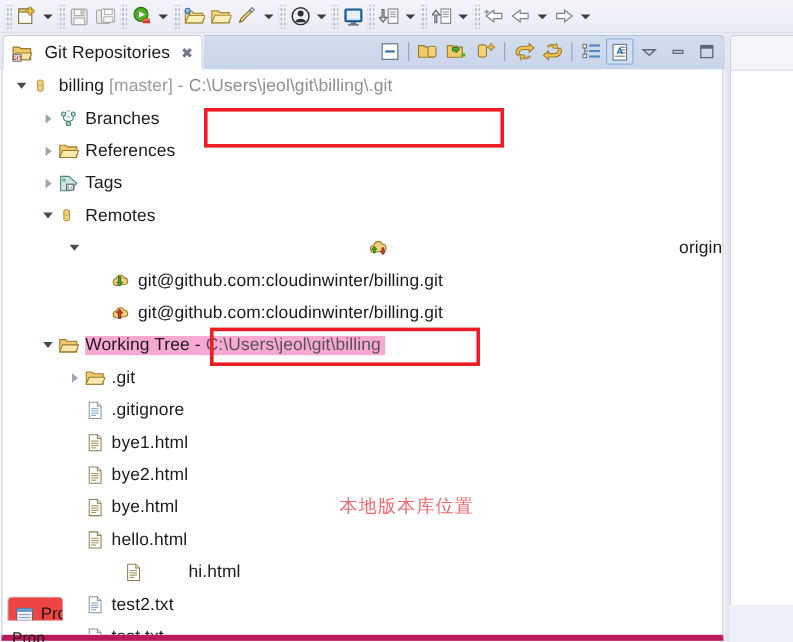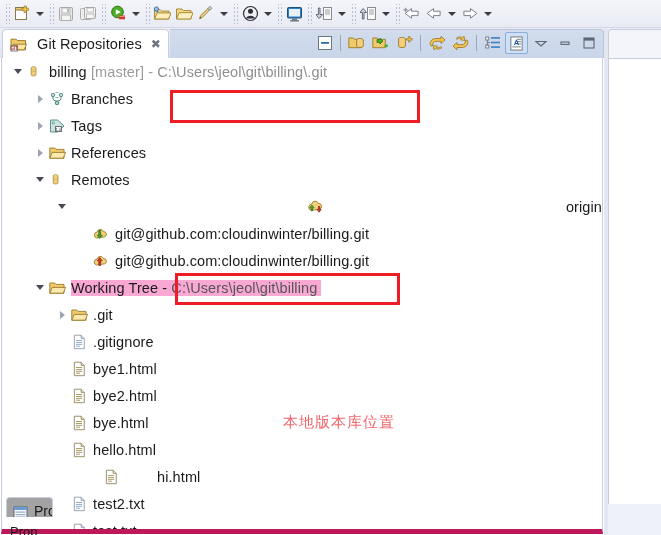--- a/index.html
+++ b/index.html
@@ -218,21 +218,21 @@
     position: absolute;
     left: 0; top: 31px;
     width: 53px; height: 445px;
     background: #ffffff;
     border-left: 1px solid #c8cddb;
   }
   .prop-tab {
     position: absolute;
     left: 6px; top: 497px;
     width: 47px; height: 20px;
-    background: #a3a3a3;
+    background: #ef4444;
     border: 1px solid #c8cddb;
     border-bottom: none;
     border-radius: 4px 4px 0 0;
     display: flex;
     align-items: flex-start;
     padding: 5px 4px 0 4px;
     gap: 3px;
     overflow: hidden;
   }
   .prop-tab .pt-label {
@@ -554,39 +554,39 @@
               </svg>
             </span>
             <span class="tlabel">Branches</span>
           </div>
           <div class="row" style="padding-left: 30px;">
             <span class="twisty closed">
               <i></i>
             </span>
             <span class="ticon">
               <svg width="17" height="16" viewBox="0 0 17 16">
+                <path d="M0.8 3 h5 l1.2 1.4 h8 v8.8 h-14.2z" fill="#f0c96a" stroke="#9a7c2e" stroke-width="0.9"></path>
+                <path d="M0.8 13.2 l2.4 -5.8 h13.4 l-2.4 5.8z" fill="#fbe8ae" stroke="#9a7c2e" stroke-width="0.9"></path>
+              </svg>
+            </span>
+            <span class="tlabel">References</span>
+          </div>
+          <div class="row" style="padding-left: 30px;">
+            <span class="twisty closed">
+              <i></i>
+            </span>
+            <span class="ticon">
+              <svg width="17" height="16" viewBox="0 0 17 16">
                 <path d="M1.5 2 h7 l6.5 6 -6.5 6 h-7z" fill="#cfe4df" stroke="#4a8b7d" stroke-width="0.9"></path>
                 <circle cx="4.3" cy="5" r="1.1" fill="#fff" stroke="#4a8b7d" stroke-width="0.8"></circle>
                 <rect x="6.5" y="8.5" width="6" height="5" fill="#f8f8f8" stroke="#5b6270" stroke-width="0.9"></rect>
                 <text x="9.5" y="12.6" font-size="4.2" font-family="'Liberation Sans',sans-serif" fill="#444" text-anchor="middle">1.0</text>
               </svg>
             </span>
             <span class="tlabel">Tags</span>
-          </div>
-          <div class="row" style="padding-left: 30px;">
-            <span class="twisty closed">
-              <i></i>
-            </span>
-            <span class="ticon">
-              <svg width="17" height="16" viewBox="0 0 17 16">
-                <path d="M0.8 3 h5 l1.2 1.4 h8 v8.8 h-14.2z" fill="#f0c96a" stroke="#9a7c2e" stroke-width="0.9"></path>
-                <path d="M0.8 13.2 l2.4 -5.8 h13.4 l-2.4 5.8z" fill="#fbe8ae" stroke="#9a7c2e" stroke-width="0.9"></path>
-              </svg>
-            </span>
-            <span class="tlabel">References</span>
           </div>
           <div class="row" style="padding-left: 30px;">
             <span class="twisty open">
               <i></i>
             </span>
             <span class="ticon">
               <svg width="13" height="17" viewBox="0 0 17 16">
                 <ellipse cx="6" cy="3.2" rx="3.1" ry="1.5" fill="#f7d98f" stroke="#9a7c2e" stroke-width="0.9"></ellipse>
                 <path d="M2.9 3.2 v9.2 a3.1 1.5 0 0 0 6.2 0 v-9.2" fill="#f3ce79" stroke="#9a7c2e" stroke-width="0.9"></path>
                 <path d="M2.9 6.4 a3.1 1.5 0 0 0 6.2 0" fill="none" stroke="#c2a249" stroke-width="0.7"></path>

